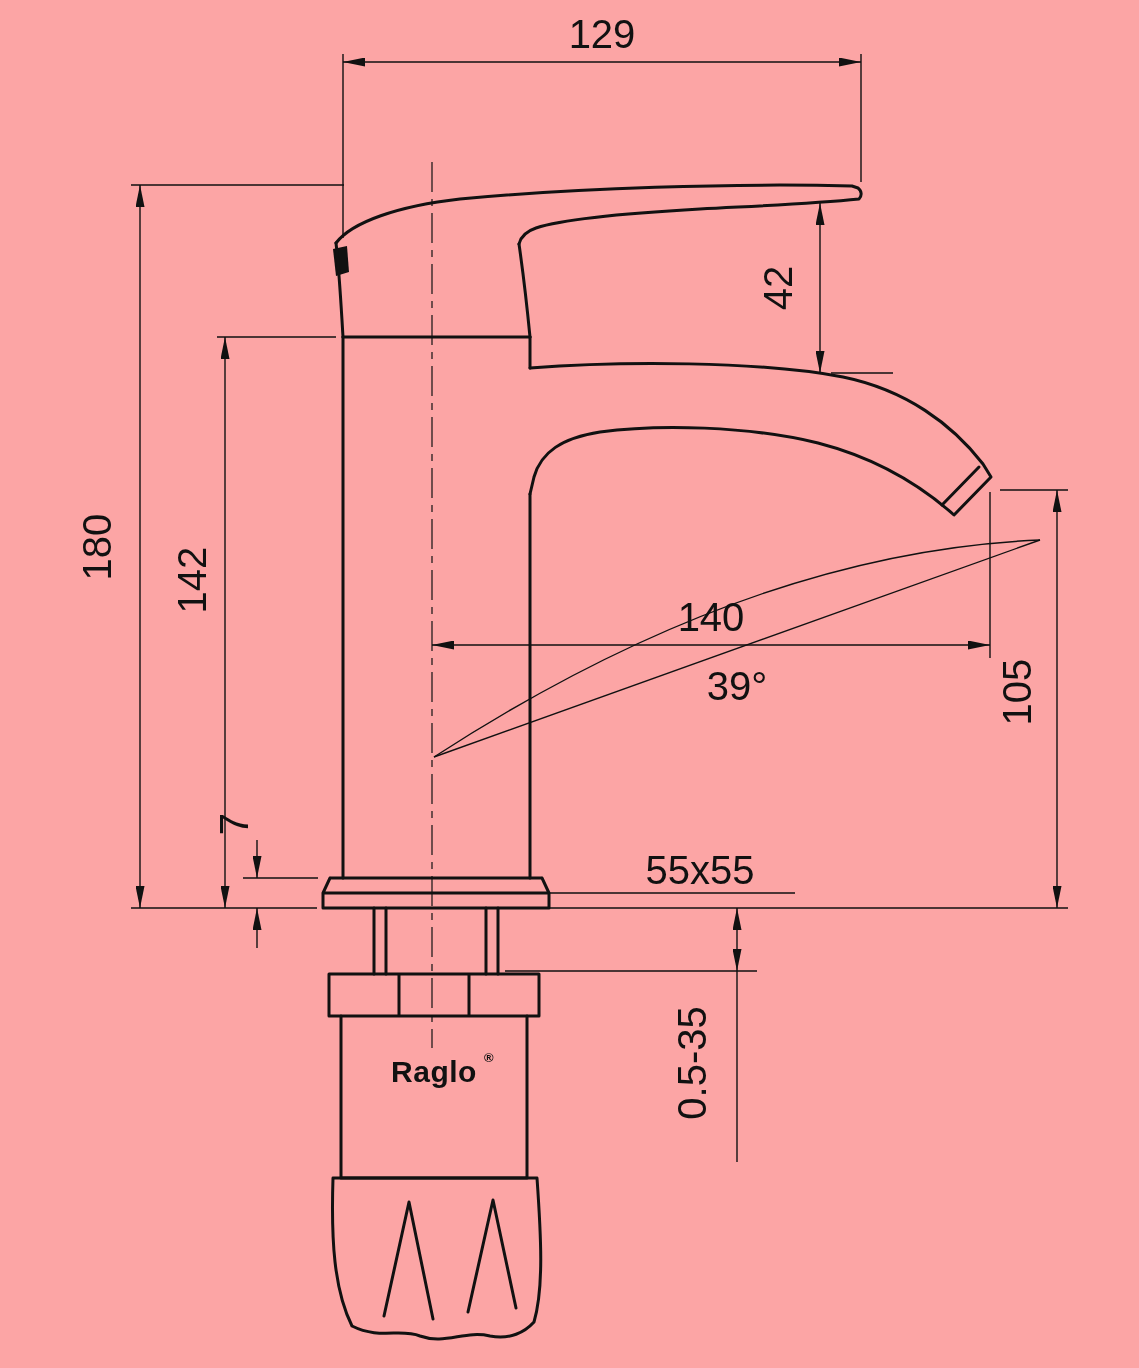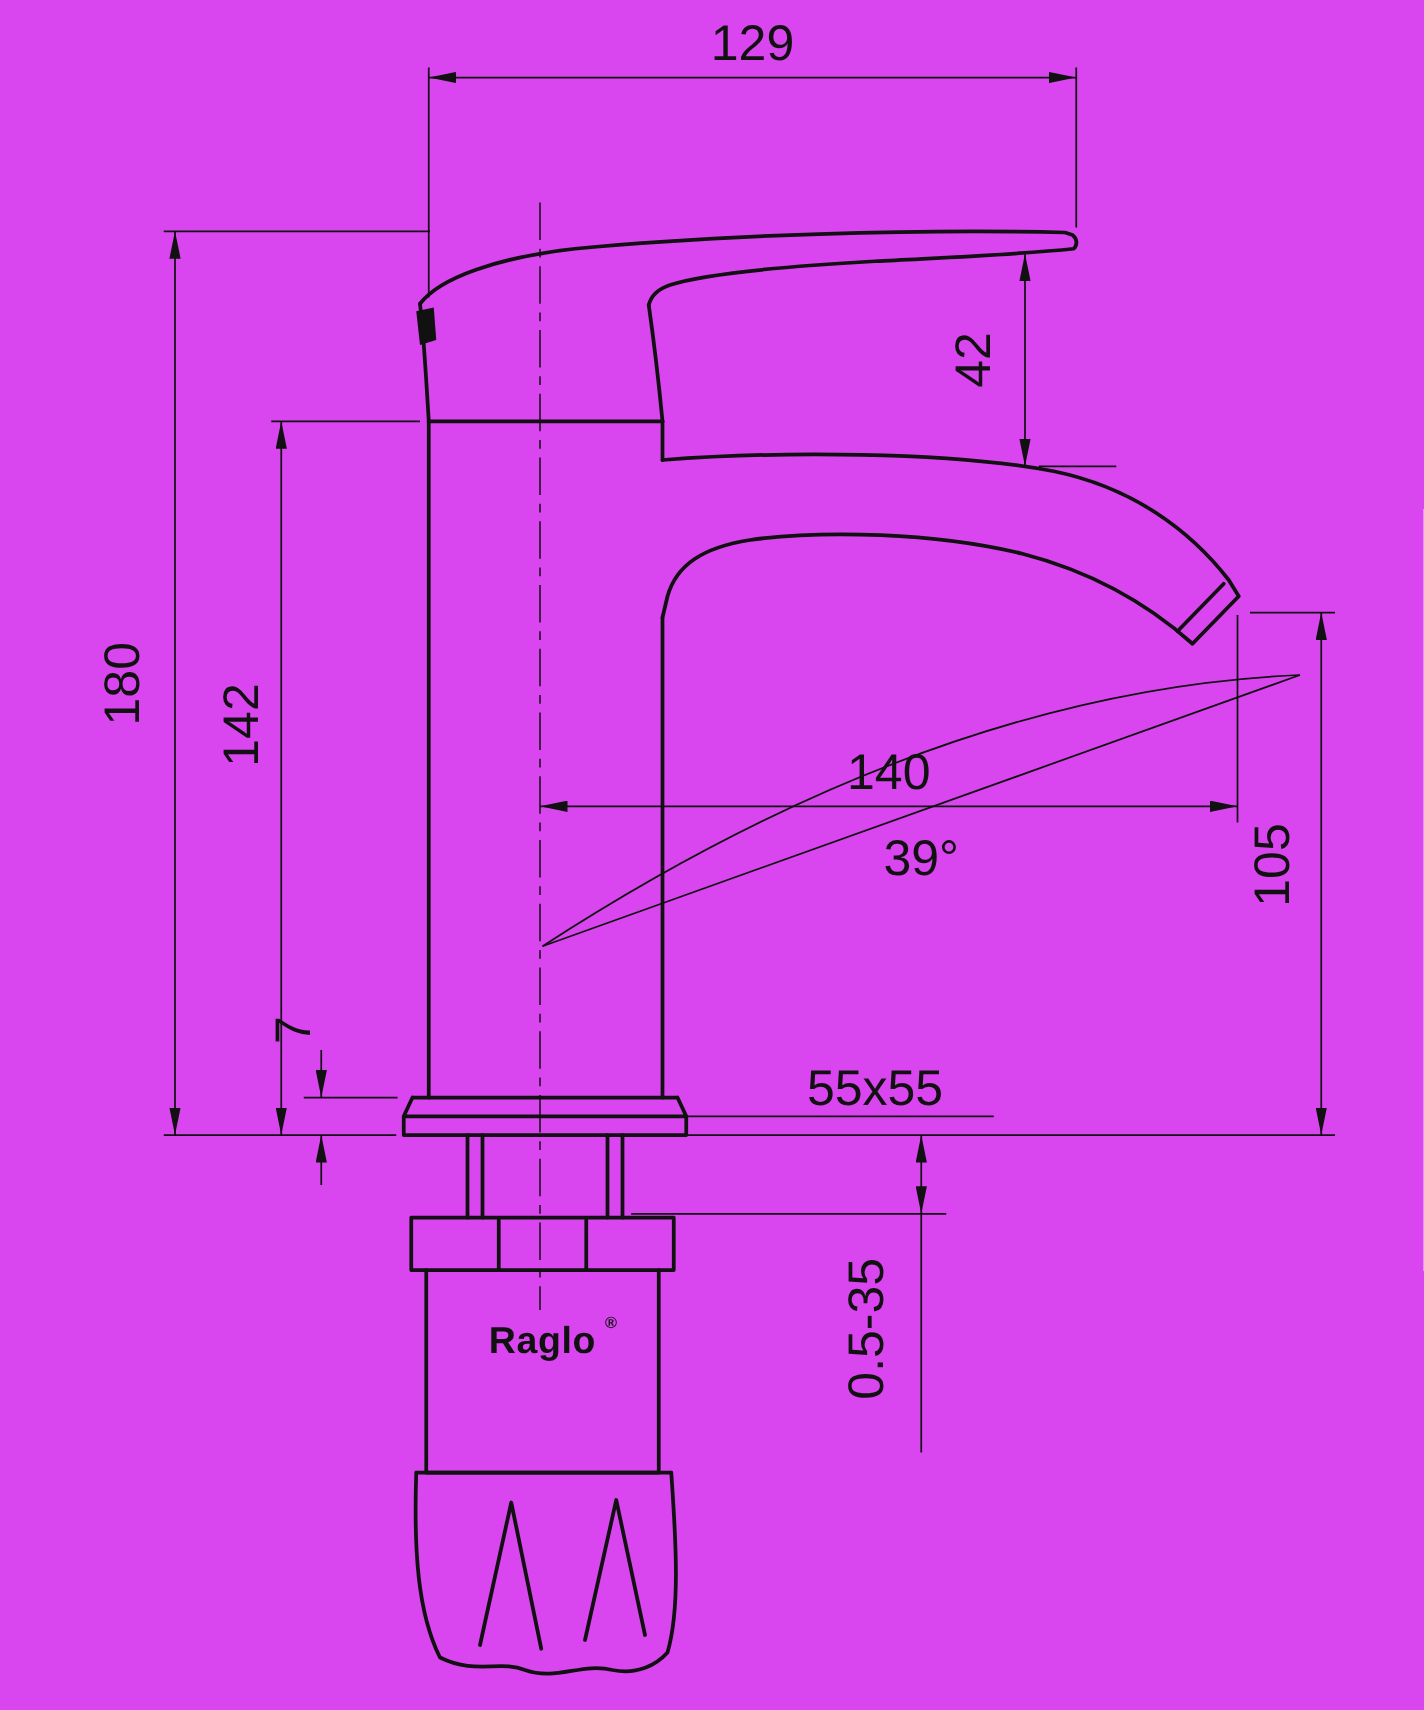--- a/index.html
+++ b/index.html
@@ -1,16 +1,16 @@
 <!DOCTYPE html>
 <html><head>
 <meta charset="utf-8">
 <style>
   html,body { margin:0; padding:0; background:#ffffff; }
-  .canvas { width:1139px; height:1368px; position:relative; background:#d946ef; overflow:hidden; }
+  .canvas { width:1139px; height:1368px; position:relative; background:#fca5a5; overflow:hidden; }
   svg { display:block; }
   svg text { font-family:"Liberation Sans", sans-serif; font-size:40px; fill:#111; }
   svg text.brand-text { font-size:30px; font-weight:bold; letter-spacing:0.5px; }
   svg text.brand-mark { font-size:13px; font-weight:bold; }
   .obj  { stroke:#111; stroke-width:3;   fill:none; stroke-linecap:round; stroke-linejoin:round; }
   .thin { stroke:#111; stroke-width:1.4; fill:none; }
   .cl   { stroke:#111; stroke-width:1.2; fill:none; stroke-dasharray:30 7 7 7; }
   .solid { fill:#111; stroke:none; }
 </style>
 </head>

